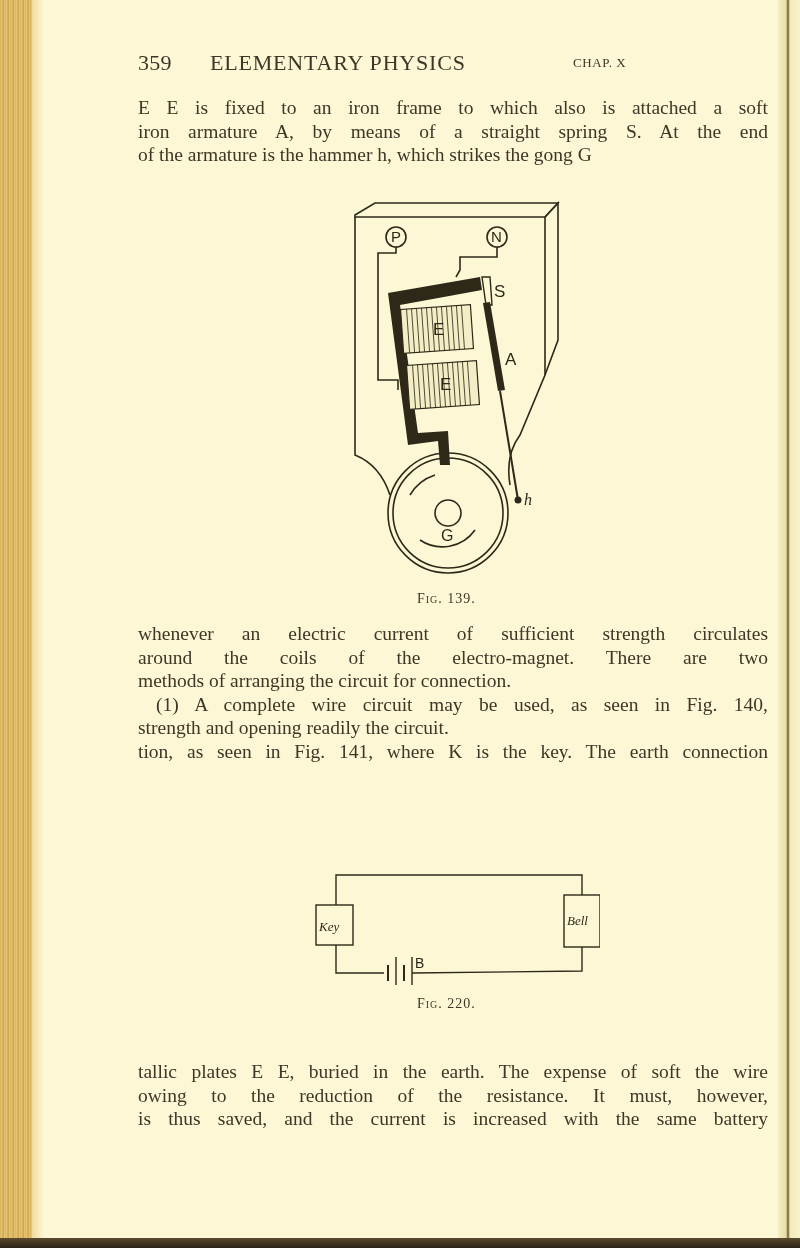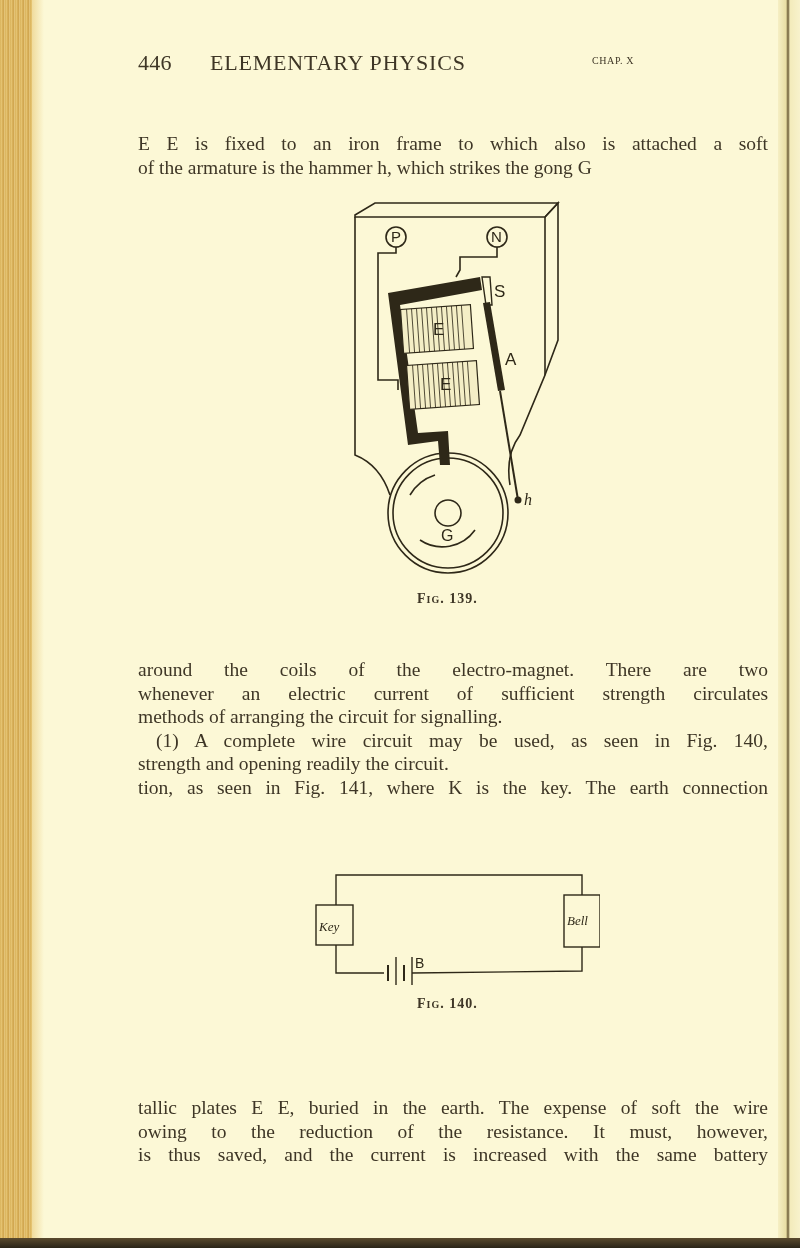--- a/index.html
+++ b/index.html
@@ -24,53 +24,53 @@
     .bottom-edge {
       position: absolute; left: 0; bottom: 0; width: 800px; height: 10px;
       background: linear-gradient(180deg, #5a4a2e, #2a2418);
     }
     .running-head {
       position: absolute; top: 50px; left: 138px; width: 660px; height: 30px;
       font-size: 22px; letter-spacing: 0.3px;
     }
     .running-head .page-no { position: absolute; left: 0; top: 0; }
     .running-head .title { position: absolute; left: 72px; top: 0; letter-spacing: 0.8px; }
-    .running-head .chap { position: absolute; left: 454px; top: 5px; font-size: 10px; letter-spacing: 0.6px; }
+    .running-head .chap { position: absolute; left: 435px; top: 5px; font-size: 13px; letter-spacing: 0.6px; }
     .para {
       position: absolute; left: 138px; width: 630px;
       font-size: 19.5px; line-height: 23.5px;
-      text-align: justify; text-align-last: justify; margin-top: 36px;
+      text-align: justify; text-align-last: justify;
     }
     .para .line { display: block; white-space: nowrap; text-align-last: justify; text-align: justify; }
     .para .line.last { text-align-last: left; }
     .para .line.indent { padding-left: 18px; }
     .caption {
       position: absolute; font-size: 14px; letter-spacing: 1px;
       font-variant: small-caps;
-      font-weight: bold;
     }
     .figure { position: absolute; }
     .figure svg { display: block; }
   </style>
 </head>
 <body>
 
 <div class="page-edge-left"></div>
 <div class="page-edge-left-fade"></div>
 <div class="page-edge-right"></div>
 <div class="bottom-edge"></div>
 
 <div class="running-head">
-  <span class="page-no">446</span>
+  <span class="page-no">359</span>
   <span class="title">ELEMENTARY PHYSICS</span>
   <span class="chap">CHAP. X</span>
 </div>
 
 <div class="para" style="top:96px;">
   <span class="line">E E is fixed to an iron frame to which also is attached a soft</span>
+  <span class="line">iron armature A, by means of a straight spring S.  At the end</span>
   <span class="line last">of the armature is the hammer h, which strikes the gong G</span>
 </div>
 
 <div class="figure" style="left:300px; top:195px;">
   <svg width="270" height="380" viewBox="0 0 270 380">
     <g fill="none" stroke="#2e2818" stroke-width="1.6">
 
       <path d="M55,20 L75,8 L258,8 L245,22 L55,22 Z"></path>
       <path d="M245,22 L258,8 L258,145 L245,180"></path>
       <path d="M55,22 L55,260 Q80,270 90,300"></path>
@@ -116,23 +116,23 @@
       <text x="205" y="170" font-size="17">A</text>
       <text x="141" y="346" font-size="16">G</text>
       <text x="224" y="310" font-family="Liberation Serif, DejaVu Serif, serif" font-style="italic" font-size="16">h</text>
     </g>
   </svg>
 </div>
 
 <div class="caption" style="top:591px; left:417px;">Fig. 139.</div>
 
 <div class="para" style="top:622px;">
+  <span class="line">whenever an electric current of sufficient strength circulates</span>
   <span class="line">around the coils of the electro-magnet.  There are two</span>
-  <span class="line">whenever an electric current of sufficient strength circulates</span>
-  <span class="line last">methods of arranging the circuit for signalling.</span>
+  <span class="line last">methods of arranging the circuit for connection.</span>
   <span class="line indent">(1) A complete wire circuit may be used, as seen in Fig. 140,</span>
   <span class="line last">strength and opening readily the circuit.</span>
   <span class="line">tion, as seen in Fig. 141, where K is the key.  The earth connection</span>
 </div>
 
 <div class="figure" style="left:300px; top:865px;">
   <svg width="300" height="120" viewBox="0 0 300 120">
     <g fill="none" stroke="#2e2818" stroke-width="1.4">
       <path d="M36,40 L36,10 L282,10 L282,30"></path>
       <rect x="16" y="40" width="37" height="40"></rect>
@@ -145,19 +145,19 @@
       <line x1="112" y1="92" x2="112" y2="124"></line>
     </g>
     <g fill="#2e2818">
       <text x="19" y="66" font-family="Liberation Serif, DejaVu Serif, serif" font-style="italic" font-size="13">Key</text>
       <text x="267" y="60" font-family="Liberation Serif, DejaVu Serif, serif" font-style="italic" font-size="13">Bell</text>
       <text x="115" y="103" font-family="Liberation Sans, DejaVu Sans, sans-serif" font-size="14">B</text>
     </g>
   </svg>
 </div>
 
-<div class="caption" style="top:996px; left:417px;">Fig. 140.</div>
+<div class="caption" style="top:996px; left:417px;">Fig. 220.</div>
 
 <div class="para" style="top:1060px;">
   <span class="line">tallic plates E E, buried in the earth.  The expense of soft the wire</span>
   <span class="line">owing to the reduction of the resistance.   It must, however,</span>
   <span class="line">is thus saved, and the current is increased with the same battery</span>
 </div>
 
 </body></html>

